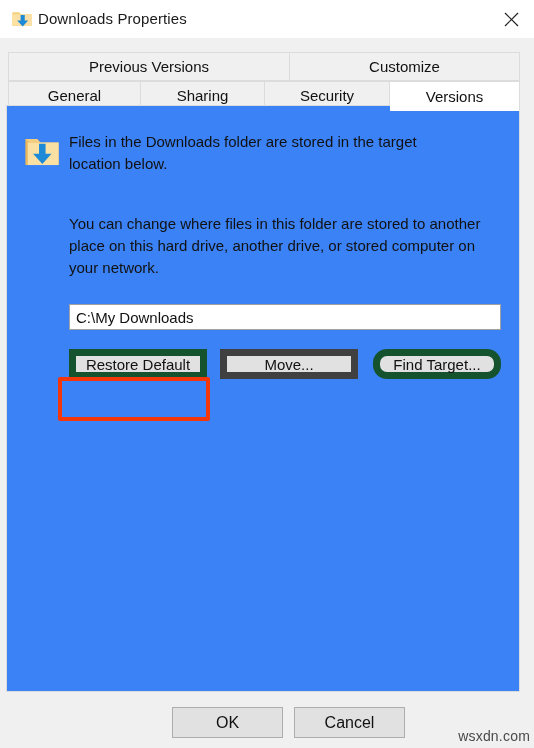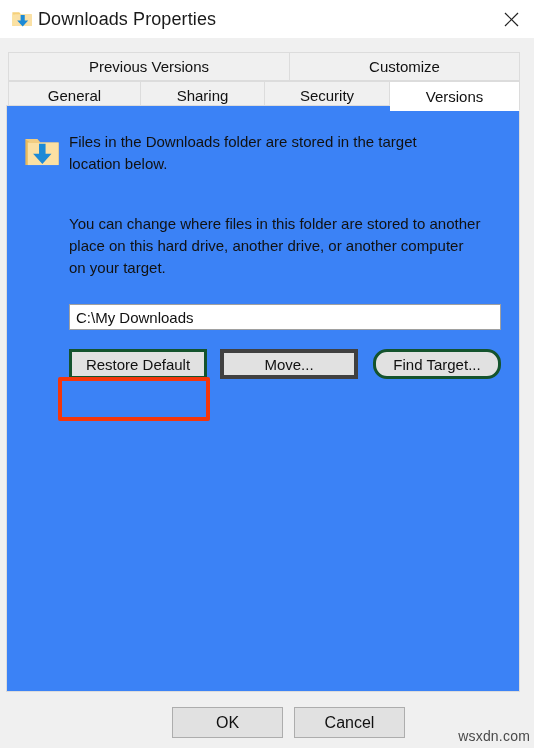--- a/index.html
+++ b/index.html
@@ -30,21 +30,21 @@
     position: absolute;
     left: 11px;
     top: 8px;
     width: 22px;
     height: 22px;
   }
   .title-text {
     position: absolute;
     left: 38px;
     top: 4px;
-    font-size: 18px;
+    font-size: 15px;
     color: #1a1a1a;
     letter-spacing: 0.1px;
     line-height: 30px;
     white-space: nowrap;
   }
   .close-btn {
     position: absolute;
     right: 0;
     top: 0;
     width: 46px;
@@ -173,32 +173,32 @@
     top: 243px;
     width: 432px;
     height: 30px;
   }
   .wbtn {
     position: absolute;
     top: 0;
     height: 30px;
     box-sizing: border-box;
     background: #e1e1e1;
-    border: 3px solid #14532d;
+    border: 7px solid #14532d;
     font-family: "Liberation Sans", sans-serif;
     font-size: 15px;
     color: #111111;
     display: flex;
     align-items: center;
     justify-content: center;
     cursor: default;
     white-space: nowrap;
   }
   .wbtn.restore { left: 0;    width: 138px; }
-  .wbtn.move    { left: 151px; width: 138px; border: 4px solid #404040; }
+  .wbtn.move    { left: 151px; width: 138px; border: 7px solid #404040; }
   .wbtn.findtgt { left: 304px; width: 128px; border-radius: 14px; }
 
   .highlight-box {
     position: absolute;
     left: 58px;
     top: 339px;
     width: 152px;
     height: 44px;
     box-sizing: border-box;
     border: 4px solid #f4360b;
@@ -301,21 +301,21 @@
         <svg viewBox="0 0 32 32" width="38" height="38">
           <path d="M2 5 h10 l2.5 3 H30 v19 H2 Z" fill="#e8b95c"></path>
           <path d="M4 8 h26 v19 H4 Z" fill="#fbe0a3"></path>
           <path d="M2 5 h10 l2.5 3 H6 Z" fill="#f2cd82"></path>
           <path d="M13.5 9 h5.5 v8.5 h5 l-7.7 8.5 l-7.8 -8.5 h5 Z" fill="#1c8ad6"></path>
         </svg>
       </span>
       <span class="info-text">Files in the Downloads folder are stored in the target location below.</span>
     </div>
 
-    <div class="desc-text">You can change where files in this folder are stored to another place on this hard drive, another drive, or another computer on your target.</div>
+    <div class="desc-text">You can change where files in this folder are stored to another place on this hard drive, another drive, or stored computer on your network.</div>
 
     <input class="path-input" type="text" value="C:\My Downloads" style="">
 
     <div class="btn-row">
       <div class="wbtn restore">
         <span>Restore Default</span>
       </div>
       <div class="wbtn move">
         <span>Move...</span>
       </div>

